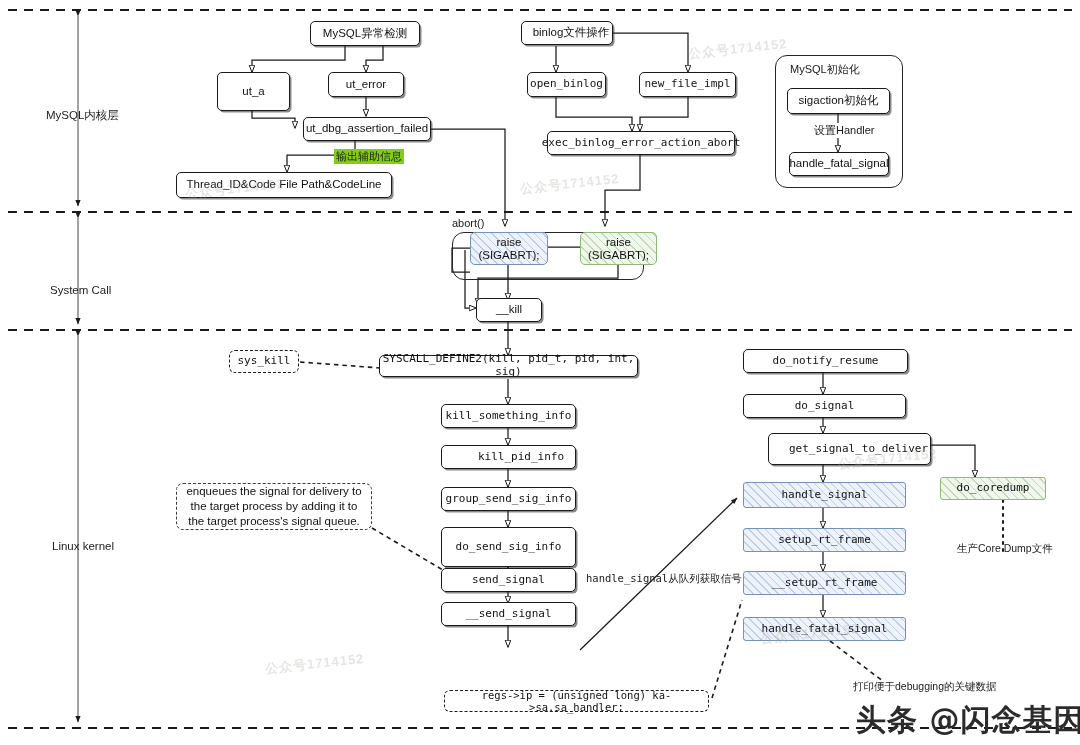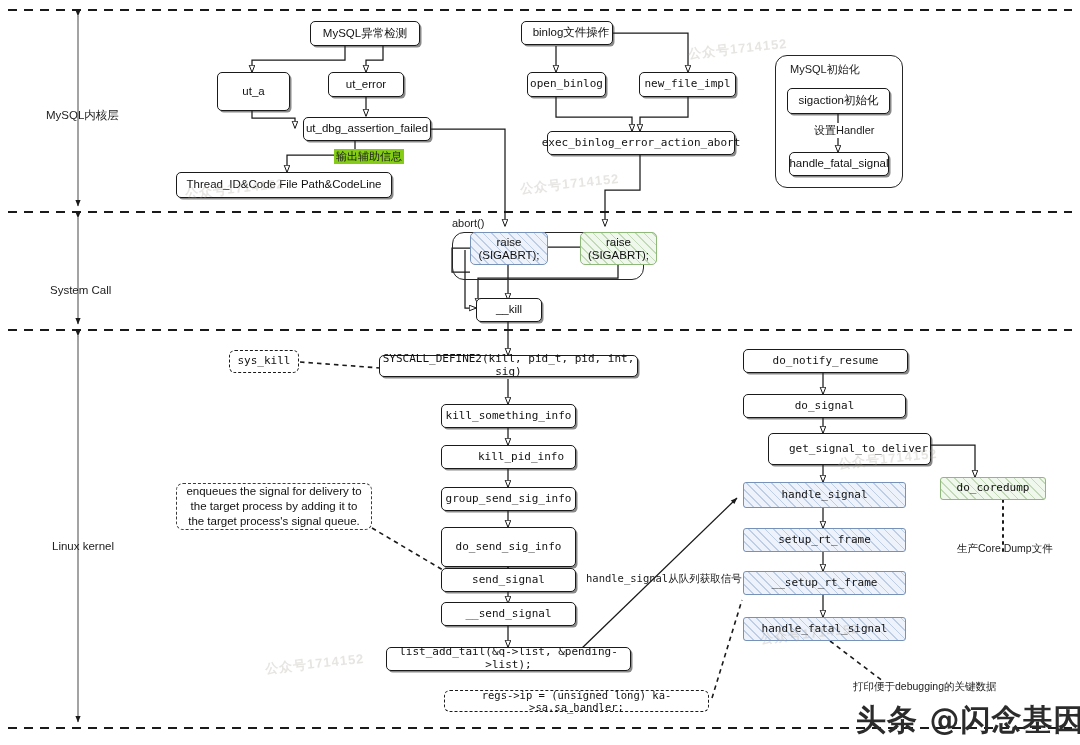--- a/index.html
+++ b/index.html
@@ -215,21 +215,20 @@
   <div class="node mono shadow" style="left:441px;top:445px;width:135px;height:24px;padding-left:25px;">kill_pid_info</div>
 
   <div class="node mono shadow" style="left:441px;top:487px;width:135px;height:24px;">group_send_sig_info</div>
 
   <div class="node mono shadow" style="left:441px;top:527px;width:135px;height:40px;">do_send_sig_info</div>
 
   <div class="node mono shadow" style="left:441px;top:568px;width:135px;height:24px;">send_signal</div>
 
   <div class="node mono shadow" style="left:441px;top:602px;width:135px;height:24px;">__send_signal</div>
 
-  <div class="node mono shadow" style="left:386px;top:647px;width:245px;height:24px;">list_add_tail(&amp;q-&gt;list, &amp;pending-&gt;list);</div>
 
   <div class="note" style="left:176px;top:483px;width:196px;height:47px;flex-direction:column;">
     <span>enqueues the signal for delivery to</span>
     <span>the target process by adding it to</span>
     <span>the target process's signal queue.</span>
   </div>
 
   <div class="node mono dashed" style="left:444px;top:690px;width:265px;height:22px;font-size:10.5px;">regs-&gt;ip = (unsigned long) ka-&gt;sa.sa_handler;</div>
 
   <div class="node mono shadow" style="left:743px;top:349px;width:165px;height:24px;">do_notify_resume</div>

